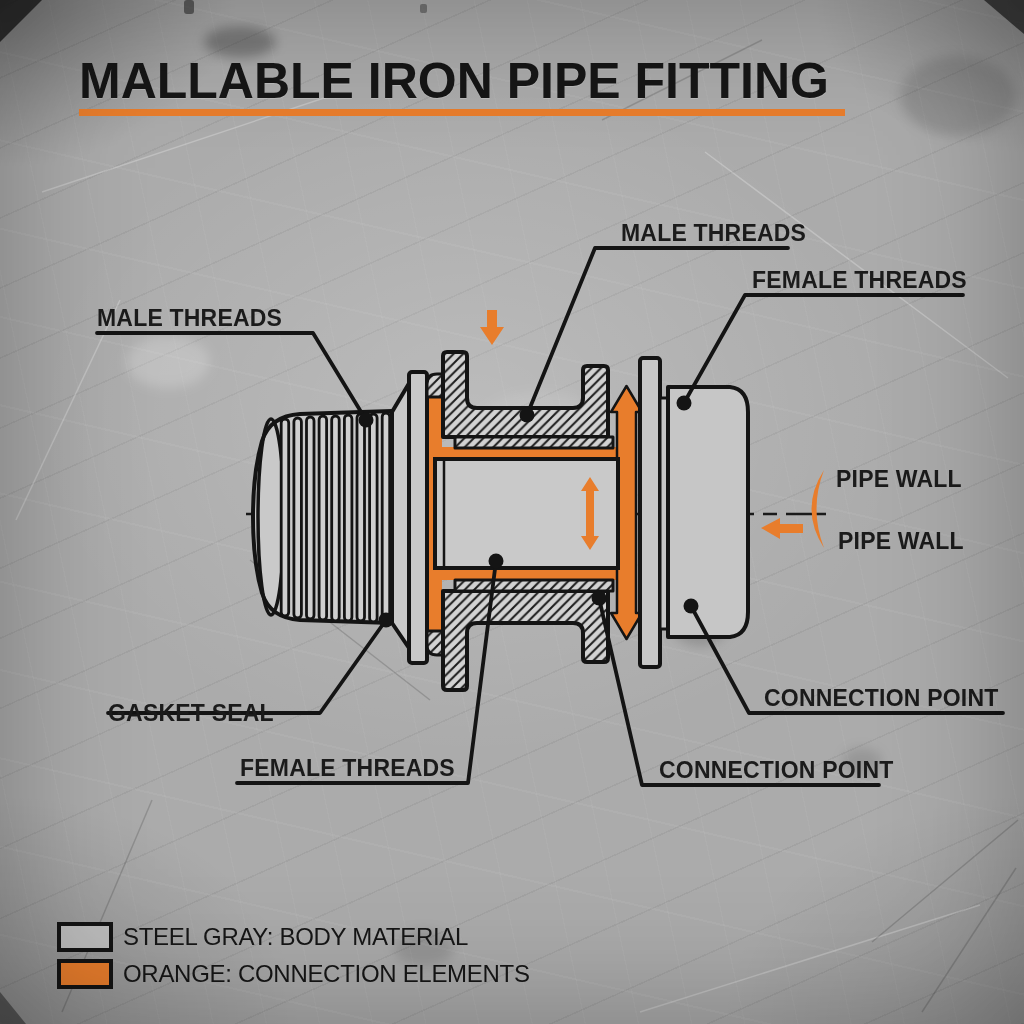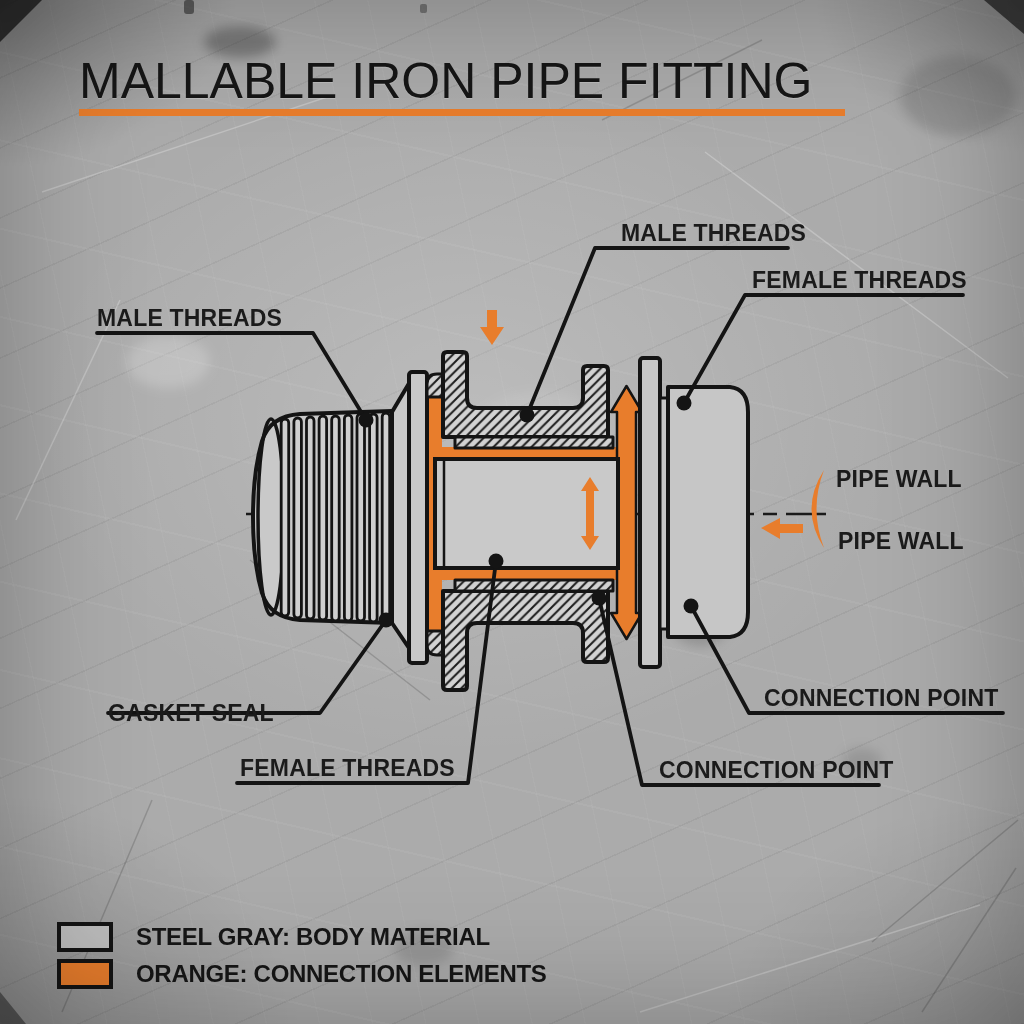--- a/index.html
+++ b/index.html
@@ -11,31 +11,31 @@
         radial-gradient(340px 240px at 0% 0%, rgba(0,0,0,0.30), rgba(0,0,0,0) 70%),
         radial-gradient(300px 220px at 100% 0%, rgba(0,0,0,0.22), rgba(0,0,0,0) 70%),
         radial-gradient(420px 320px at 100% 100%, rgba(0,0,0,0.16), rgba(0,0,0,0) 72%),
         radial-gradient(420px 320px at 0% 100%, rgba(0,0,0,0.18), rgba(0,0,0,0) 72%),
         repeating-linear-gradient(13deg, rgba(255,255,255,0.05) 0 2px, rgba(255,255,255,0) 2px 86px),
         repeating-linear-gradient(-24deg, rgba(0,0,0,0.05) 0 1.5px, rgba(0,0,0,0) 1.5px 64px),
         repeating-linear-gradient(78deg, rgba(255,255,255,0.04) 0 1.2px, rgba(255,255,255,0) 1.2px 52px),
         #ababab;}
   .vignette{position:absolute;inset:0;box-shadow:inset 0 0 140px rgba(0,0,0,0.30);pointer-events:none;}
   .title-wrap{position:absolute;left:79px;top:56px;}
-  .title-wrap h1{margin:0;font-size:50px;line-height:50px;font-weight:normal;
+  .title-wrap h1{margin:0;font-size:50px;line-height:50px;font-weight:bold;
         color:#161616;letter-spacing:0px;white-space:nowrap;
         text-shadow:0 1px 0 rgba(255,255,255,0.18);}
   .title-underline{width:766px;height:7px;margin-top:3px;background:#E87D2C;}
   .diagram{position:absolute;left:0;top:0;}
   .legend{position:absolute;left:57px;top:922px;}
   .legend-row{display:flex;align-items:center;margin-bottom:7px;}
   .swatch{width:48px;height:22px;border:4px solid #141414;box-sizing:content-box;}
   .swatch.gray{background:#BDBDBD;}
   .swatch.orange{background:#E87D2C;}
-  .legend-label{margin-left:23px;font-weight:bold;font-size:24px;letter-spacing:-0.3px;color:#161616;text-align:center;}
+  .legend-label{margin-left:10px;font-weight:normal;font-size:24px;letter-spacing:-0.3px;color:#161616;text-align:center;}
   svg text{font-family:"Liberation Sans","DejaVu Sans",sans-serif;font-weight:bold;fill:#1b1b1b;}
 </style>
 </head>
 <body>
 
 <div class="stage">
   <div class="bg"></div>
 
   <svg class="diagram" width="1024" height="1024" viewBox="0 0 1024 1024">
     <defs>

